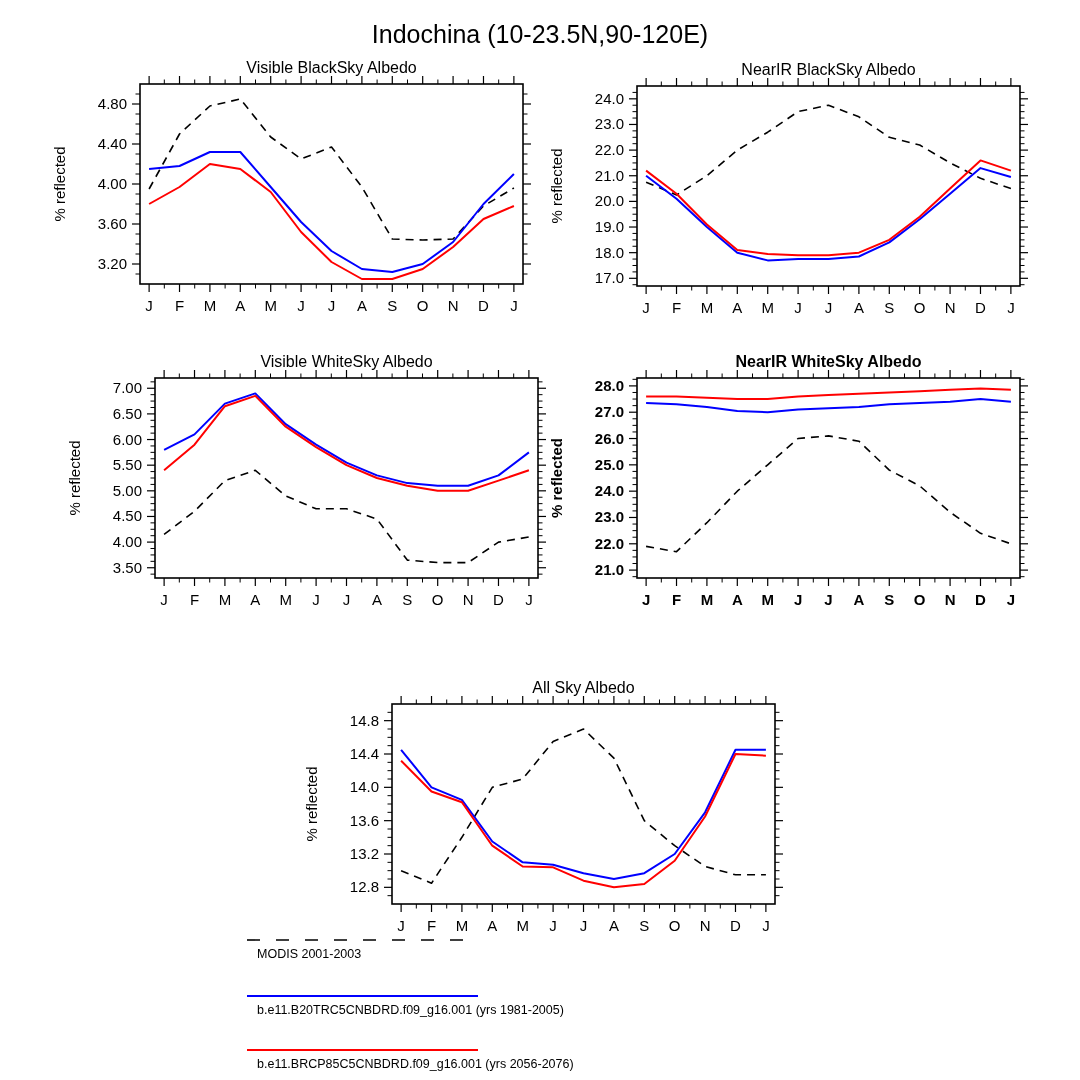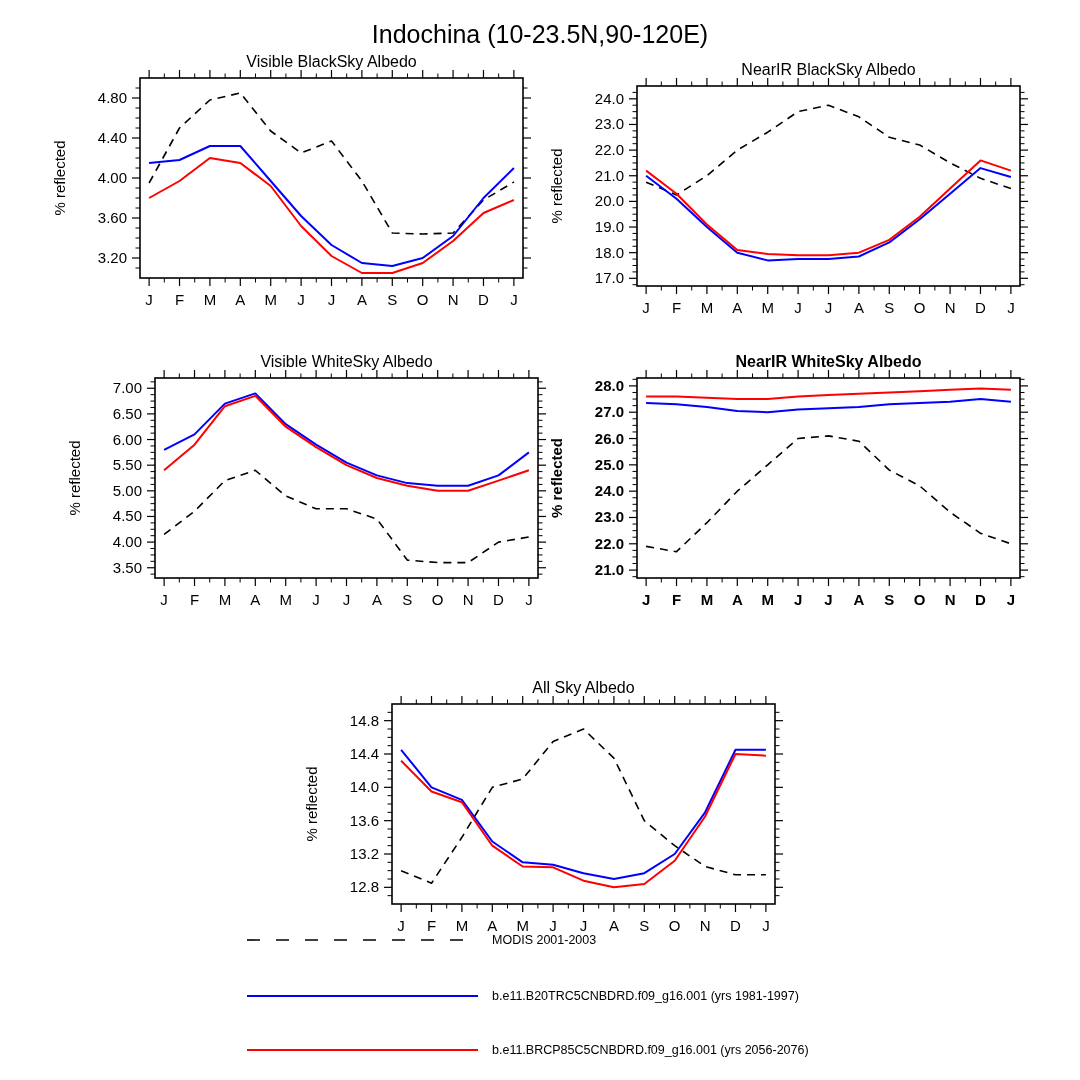--- a/index.html
+++ b/index.html
@@ -1,26 +1,26 @@
 <!DOCTYPE html>
 <html><head>
 <meta charset="utf-8">
 <style>
   html,body{margin:0;padding:0;background:#ffffff;}
   body{width:1080px;height:1080px;position:relative;font-family:"Liberation Sans",sans-serif;color:#000;overflow:hidden;}
   .figure-title{position:absolute;top:20px;left:0;width:1080px;text-align:center;font-size:25px;font-weight:400;}
   .chart{position:absolute;width:490px;height:282px;}
-  #chart0{left:45px;top:50px;}
+  #chart0{left:45px;top:56px;}
   #chart1{left:542px;top:58px;}
   #chart2{left:60px;top:350px;}
   #chart3{left:542px;top:350px;font-weight:bold;}
   #chart4{left:297px;top:640px;margin-top:36px;}
   svg text{font-family:"Liberation Sans",sans-serif;fill:#000;}
   .legend{position:absolute;left:0;top:915px;width:1080px;height:160px;}
-  .legend-row{position:absolute;left:245px;display:flex;align-items:flex-end;}
+  .legend-row{position:absolute;left:245px;display:flex;align-items:flex-start;flex-direction:column;}
   .legend-row.r0{top:18px;}
   .legend-row.r1{top:74px;}
   .legend-row.r2{top:128px;}
   .legend-label{margin-left:12px;font-size:12.5px;white-space:nowrap;}
 </style>
 </head>
 <body>
 
 <div class="figure-title">Indochina (10-23.5N,90-120E)</div>
 
@@ -689,21 +689,21 @@
   <div class="legend-row r0">
     <svg width="235" height="14">
         <line class="legend-line" x1="2" y1="7" x2="233" y2="7" stroke="#000000" stroke-width="1.6" stroke-dasharray="13,16"></line>
       </svg>
     <span class="legend-label">MODIS 2001-2003</span>
   </div>
   <div class="legend-row r1">
     <svg width="235" height="14">
         <line class="legend-line" x1="2" y1="7" x2="233" y2="7" stroke="#0000ff" stroke-width="2"></line>
       </svg>
-    <span class="legend-label">b.e11.B20TRC5CNBDRD.f09_g16.001 (yrs 1981-1997)</span>
+    <span class="legend-label">b.e11.B20TRC5CNBDRD.f09_g16.001 (yrs 1981-2005)</span>
   </div>
   <div class="legend-row r2">
     <svg width="235" height="14">
         <line class="legend-line" x1="2" y1="7" x2="233" y2="7" stroke="#ff0000" stroke-width="2"></line>
       </svg>
     <span class="legend-label">b.e11.BRCP85C5CNBDRD.f09_g16.001 (yrs 2056-2076)</span>
   </div>
 </div>
 
 </body></html>

